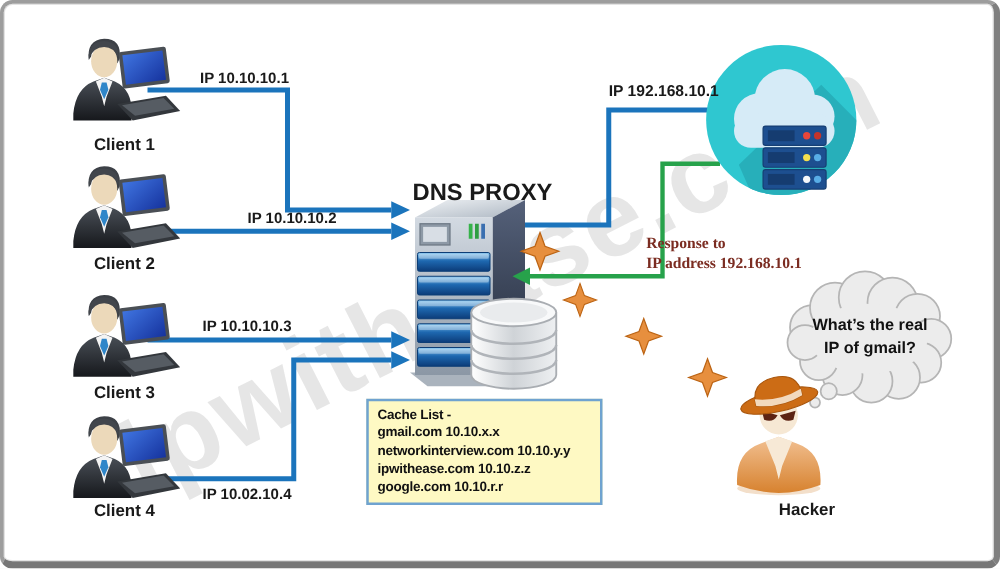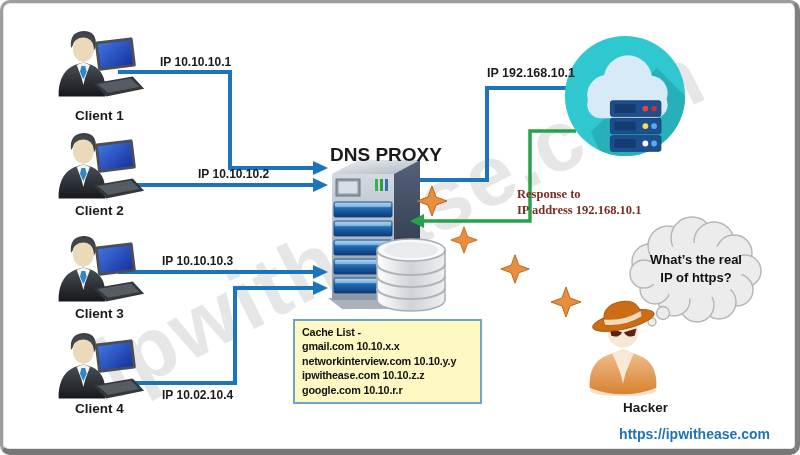--- a/index.html
+++ b/index.html
@@ -262,21 +262,20 @@
   <div class="cachebox">
     <div>Cache List -</div>
     <div>gmail.com 10.10.x.x</div>
     <div>networkinterview.com 10.10.y.y</div>
     <div>ipwithease.com 10.10.z.z</div>
     <div>google.com 10.10.r.r</div>
   </div>
 
   <div class="thought-text">
     <div>What’s the real</div>
-    <div>IP of https?</div>
+    <div>IP of gmail?</div>
   </div>
 
   <div class="t hacker-label" style="left:578px;top:400px;width:90px;">Hacker</div>
 
-  <a class="footer-url" href="#">https://ipwithease.com</a>
 
   <div class="frame"></div>
 </div>
 
 </body></html>

